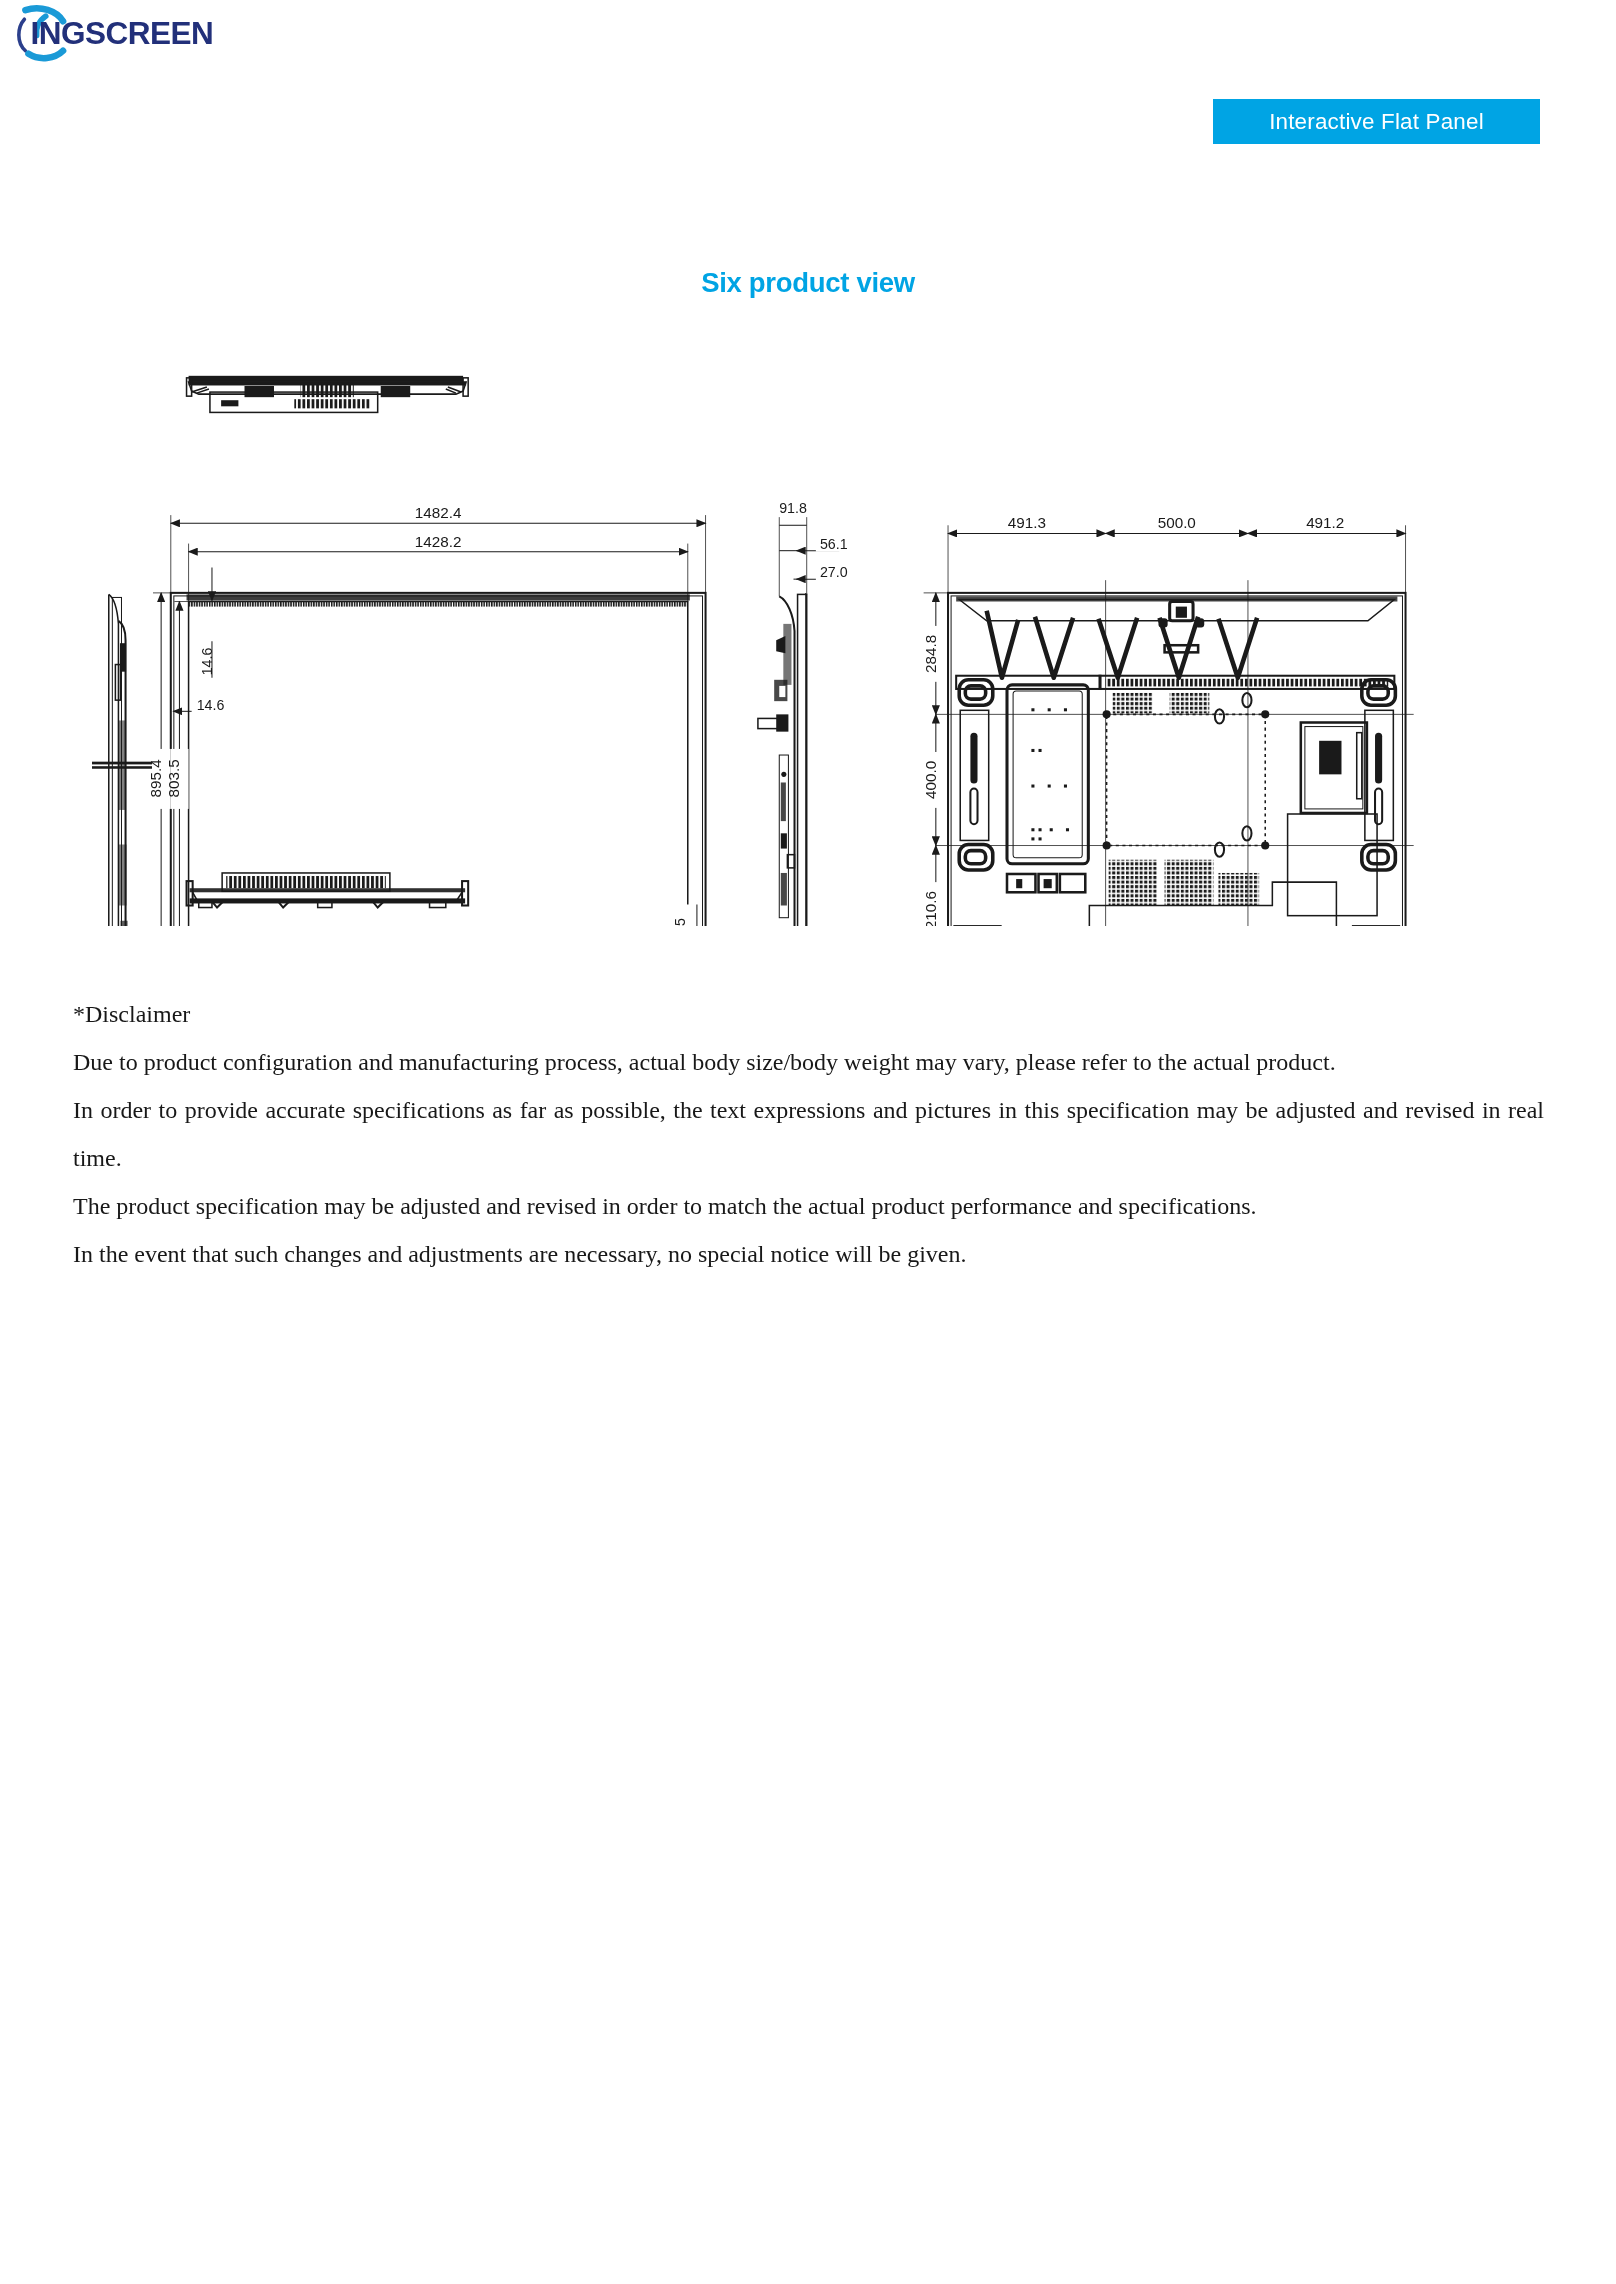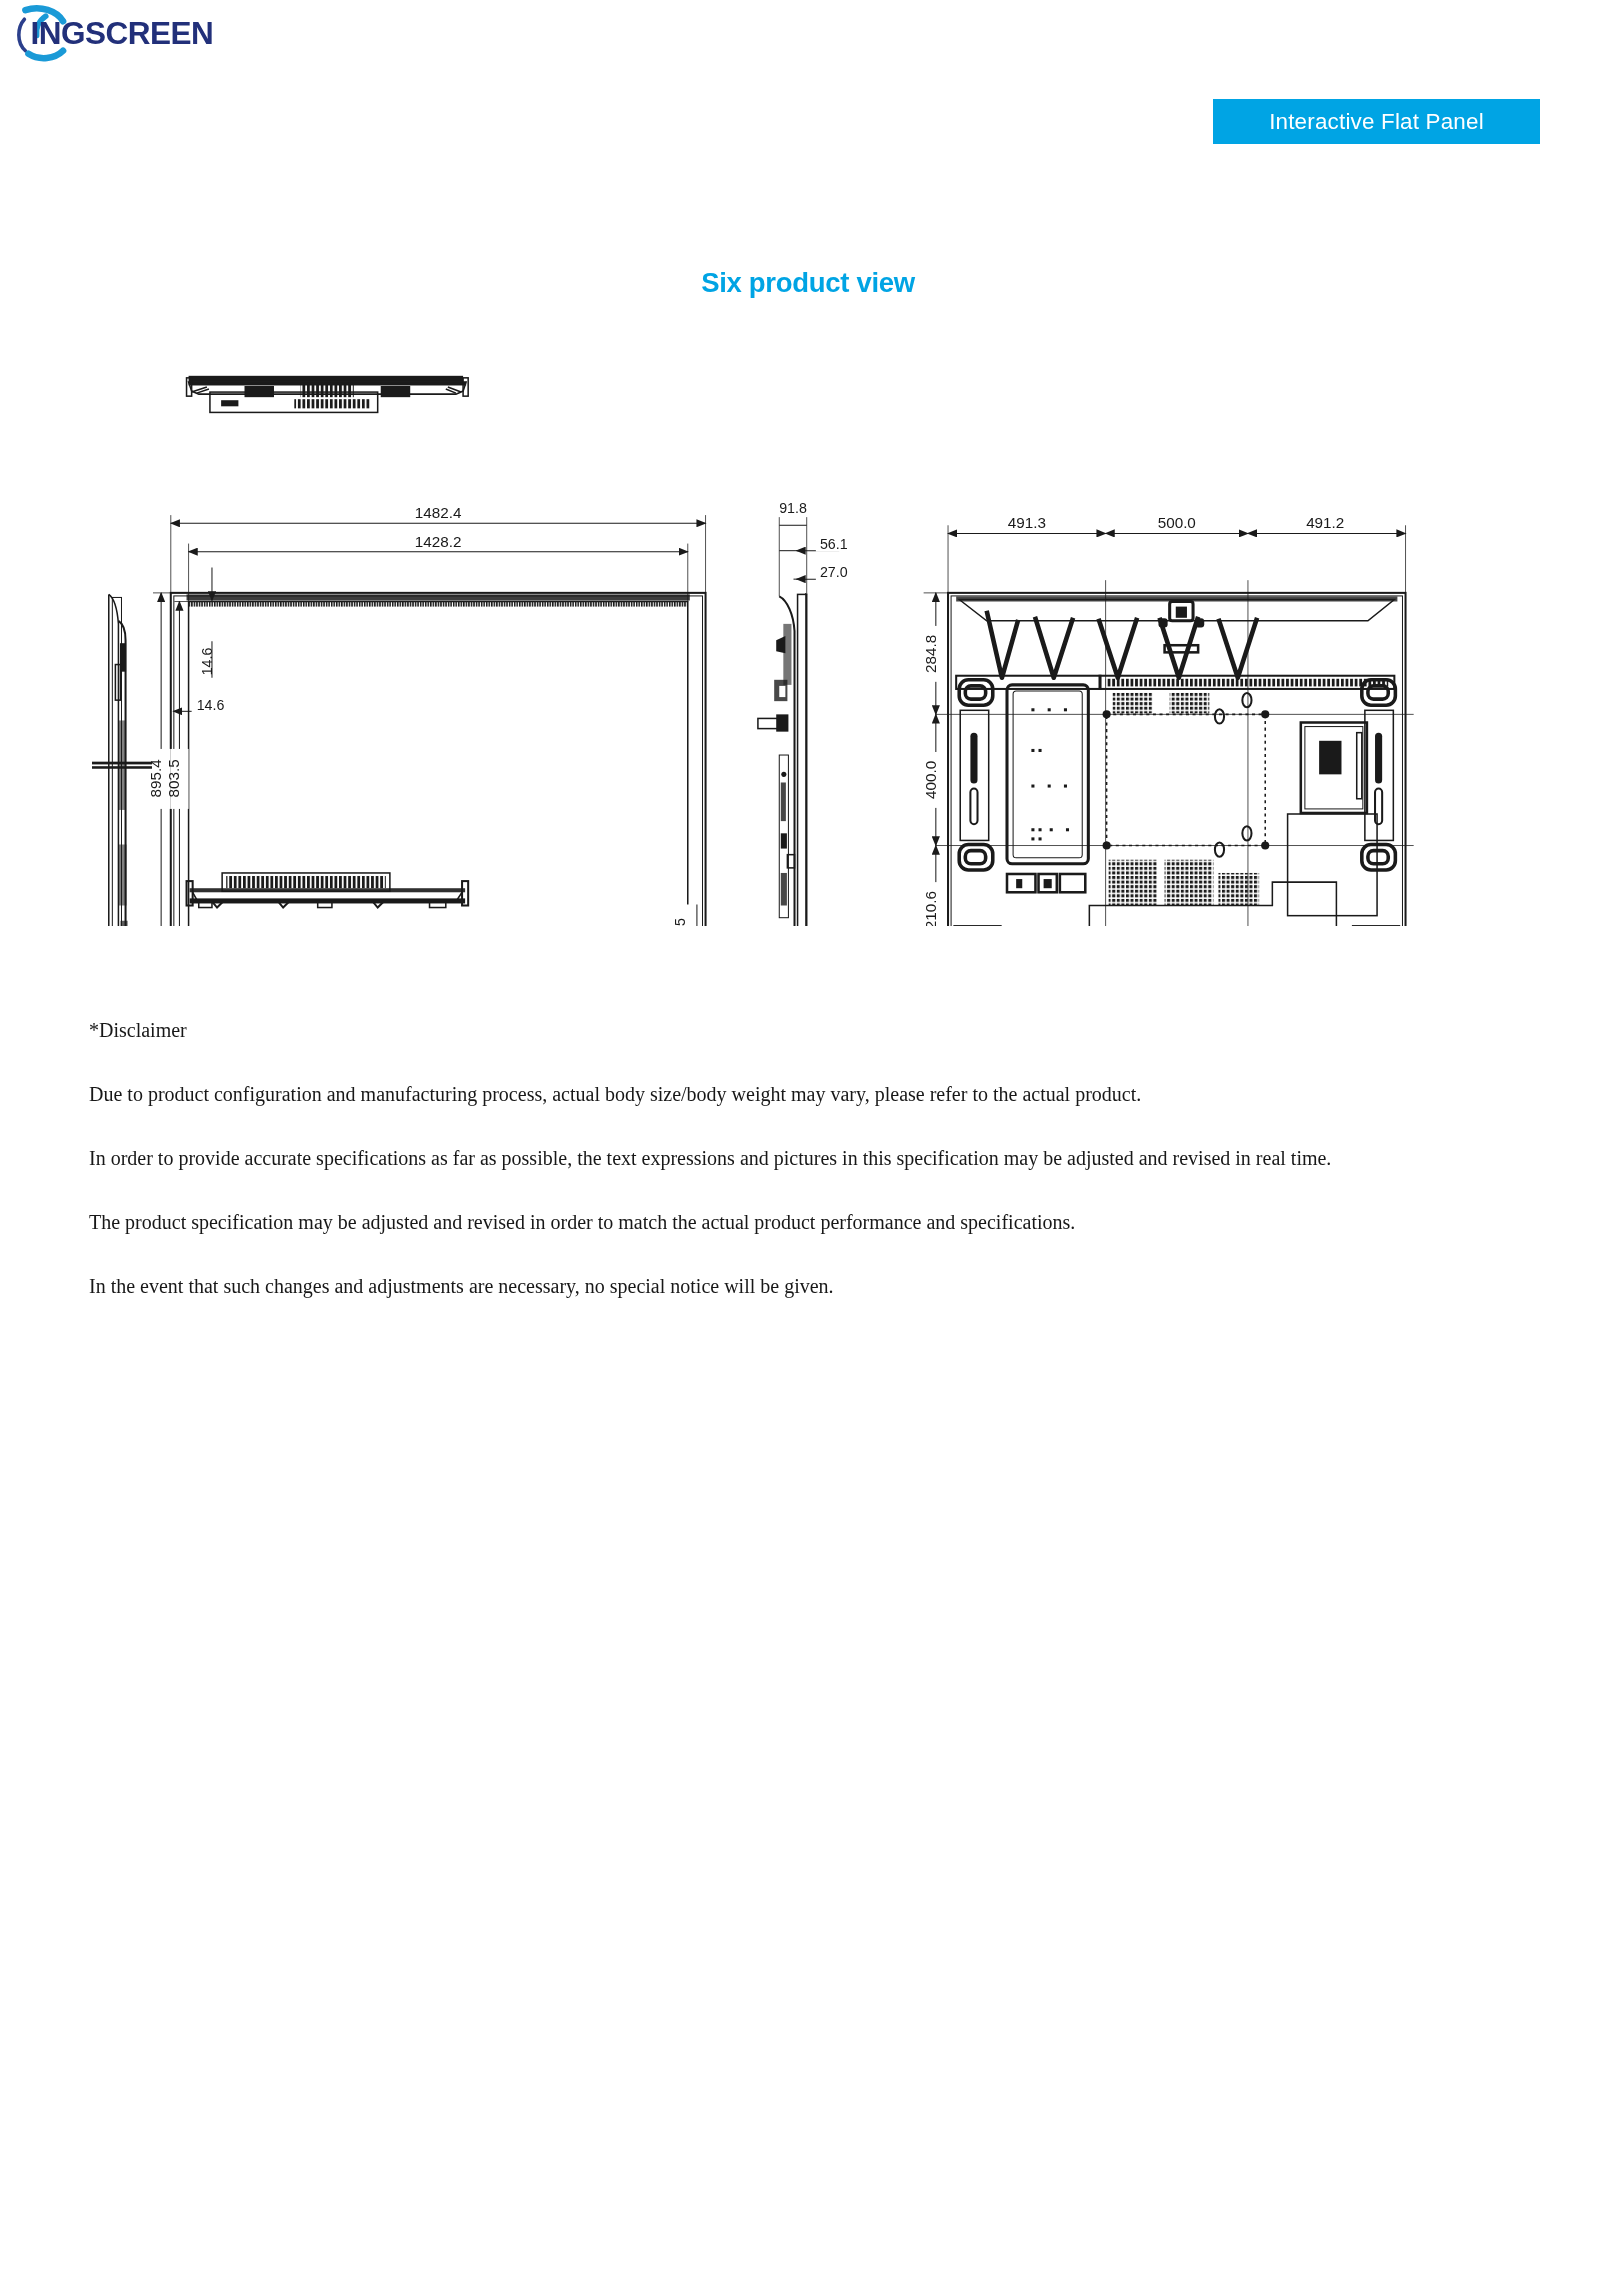--- a/index.html
+++ b/index.html
@@ -81,25 +81,25 @@
   
   #disclaimer-section {
     position: absolute;
     left: 73px;
     top: 990px;
     width: 1471px;
     font-family: "Liberation Serif", serif;
     color: #181818;
   }
   .disclaimer-line {
-    font-size: 20px;
+    font-size: 24px;
     line-height: 48px;
     text-align: justify;
     text-justify: inter-word;
-    margin: 16px;
+    margin: 0;
   }
   .disclaimer-line.no-justify {
     text-align: left;
   }
   .disclaimer-line.heading {
     text-align: left;
   }
 </style>
 </head>
 <body>

